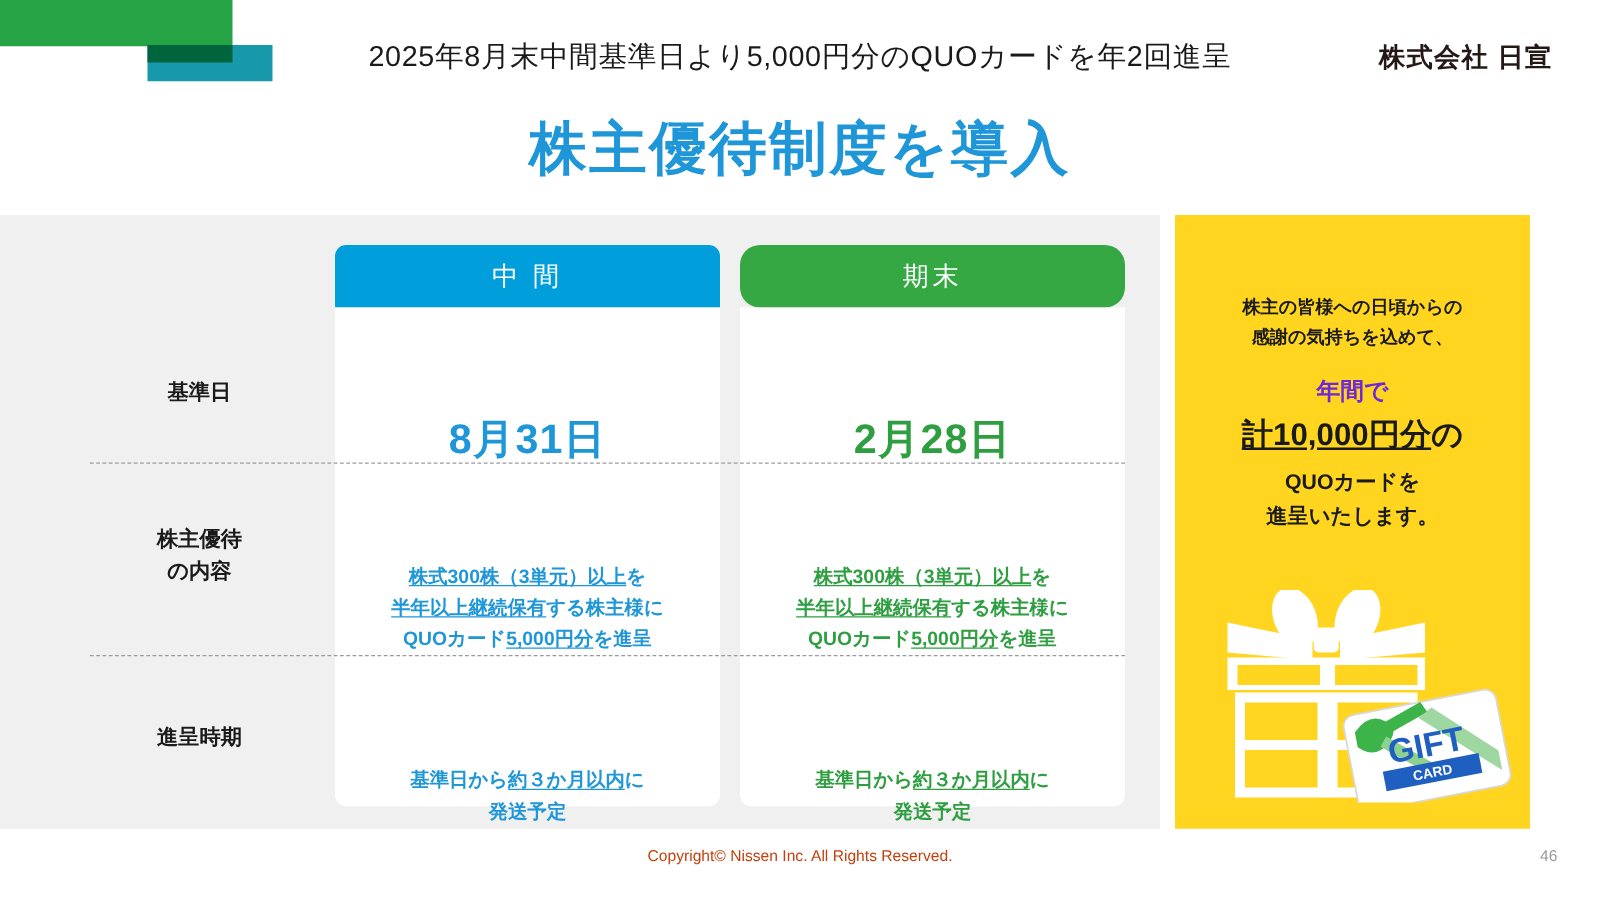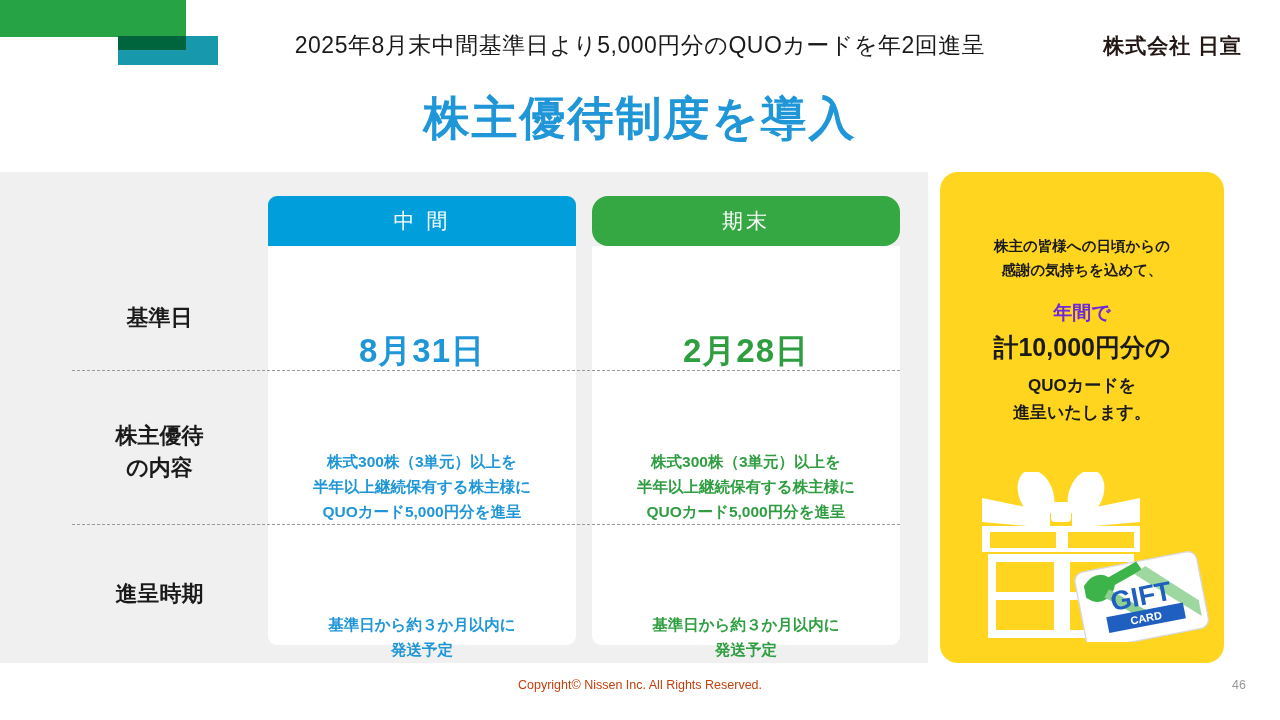--- a/index.html
+++ b/index.html
@@ -72,21 +72,21 @@
     width: 928px; height: 491px;
     background: #f0f0f0;
   }
 
   
   .row-label {
     position: absolute;
     left: 72px;
     width: 175px;
     text-align: center;
-    font-size: 22px;
+    font-size: 17px;
     font-weight: bold;
     color: #1a1a1a;
     line-height: 1.45;
   }
   #row-label-0 { top: 302px; }
   #row-label-1 { top: 420px; }
   #row-label-2 { top: 578px; }
 
   
   .dashed-sep {
@@ -142,29 +142,28 @@
     font-size: 15.5px;
     font-weight: bold;
     line-height: 1.62;
   }
   .cell-timing {
     top: 366px;
     font-size: 15.5px;
     font-weight: bold;
     line-height: 1.62;
   }
-  .ul { text-underline-offset: 2px; }
+  .ul { text-decoration: underline; text-underline-offset: 2px; }
 
   
   #yellow-panel {
     position: absolute;
     left: 940px; top: 172px;
     width: 284px; height: 491px;
     background: #ffd520;
-    border-radius: 18px;
   }
   #yellow-lead {
     position: absolute;
     left: 0; top: 63px;
     width: 284px;
     text-align: center;
     font-size: 14.5px;
     font-weight: bold;
     color: #1a1a1a;
     line-height: 1.65;

